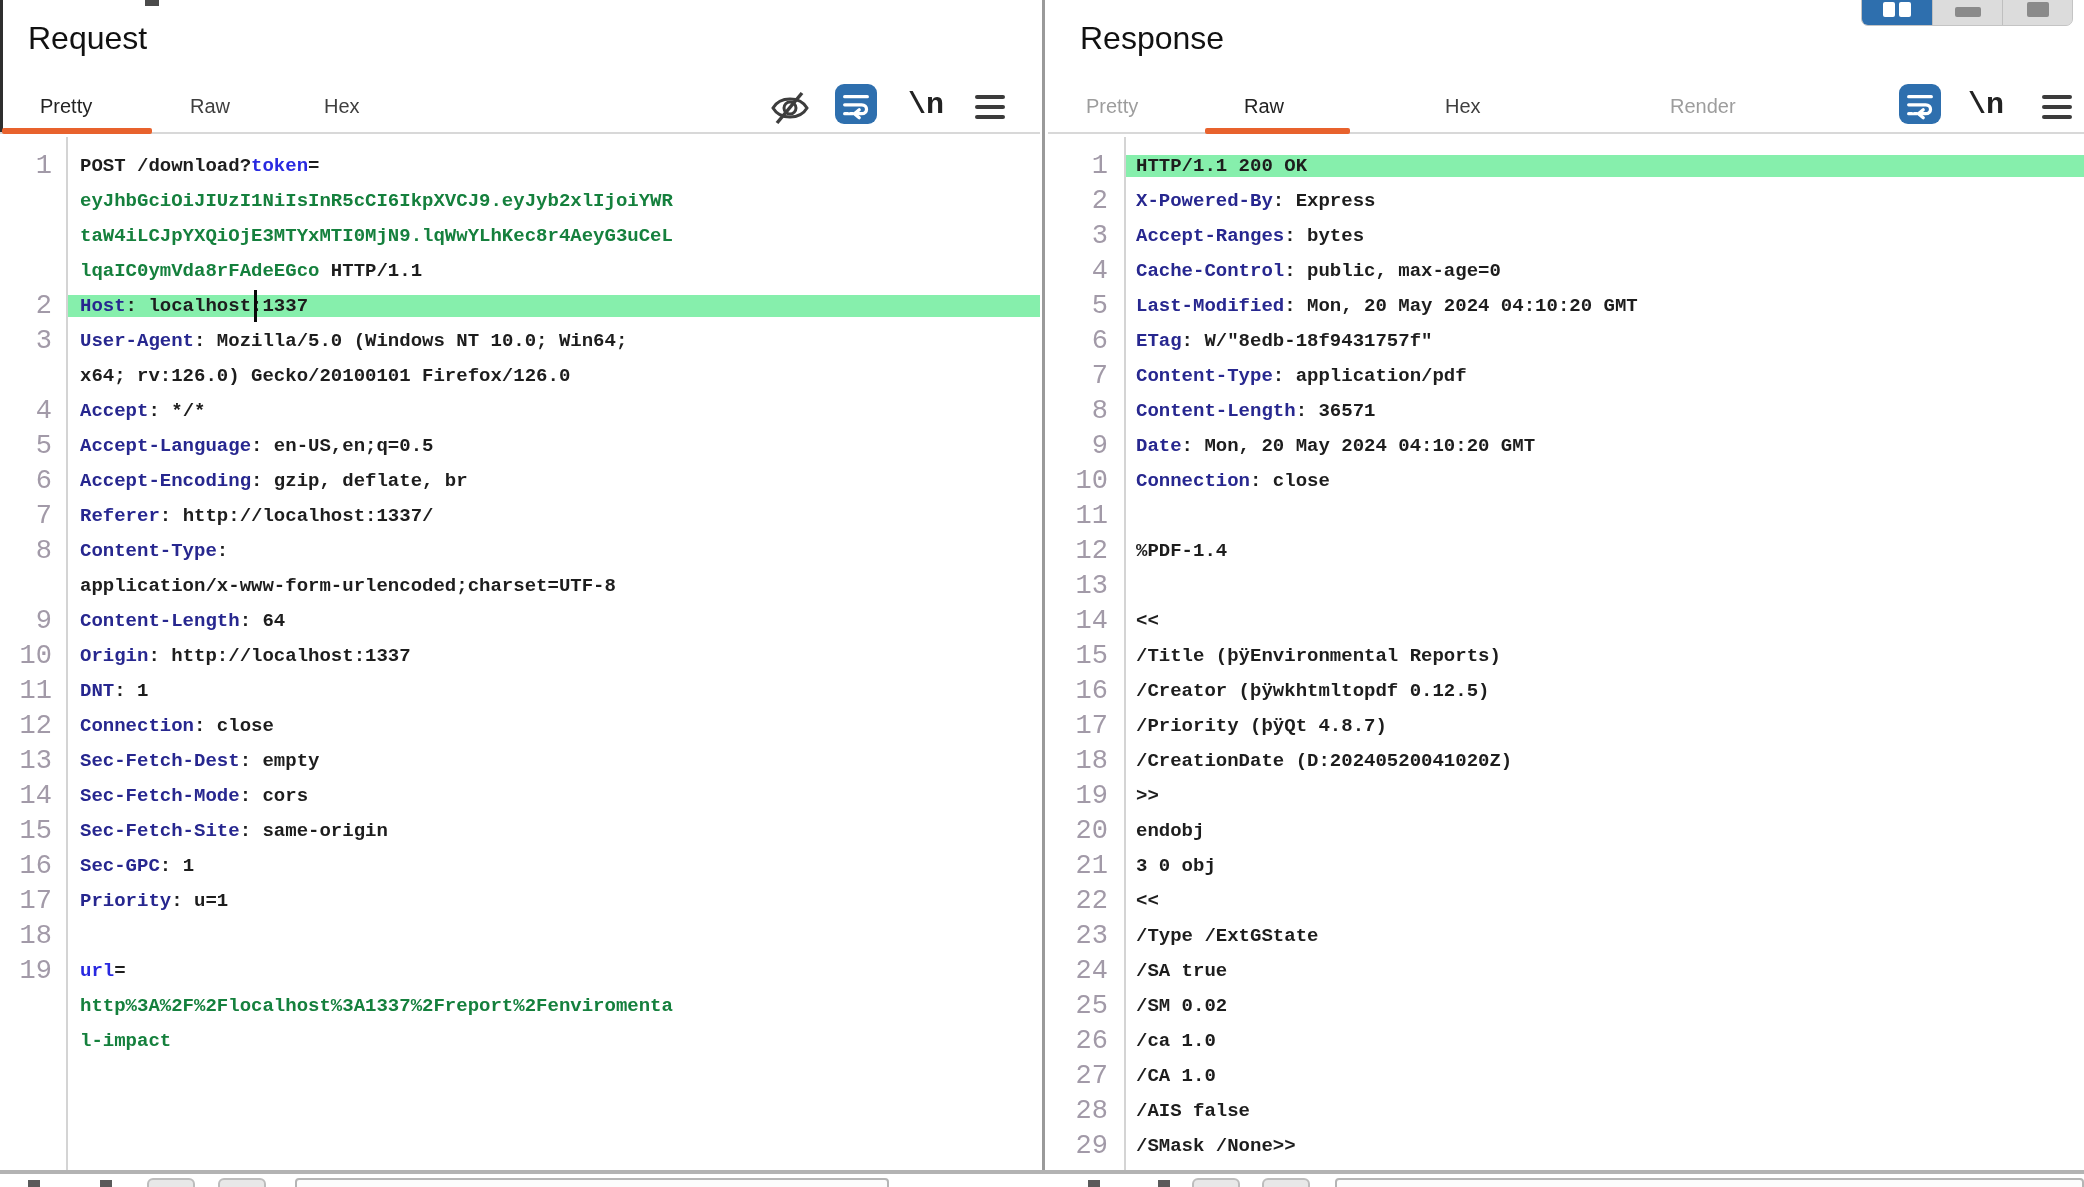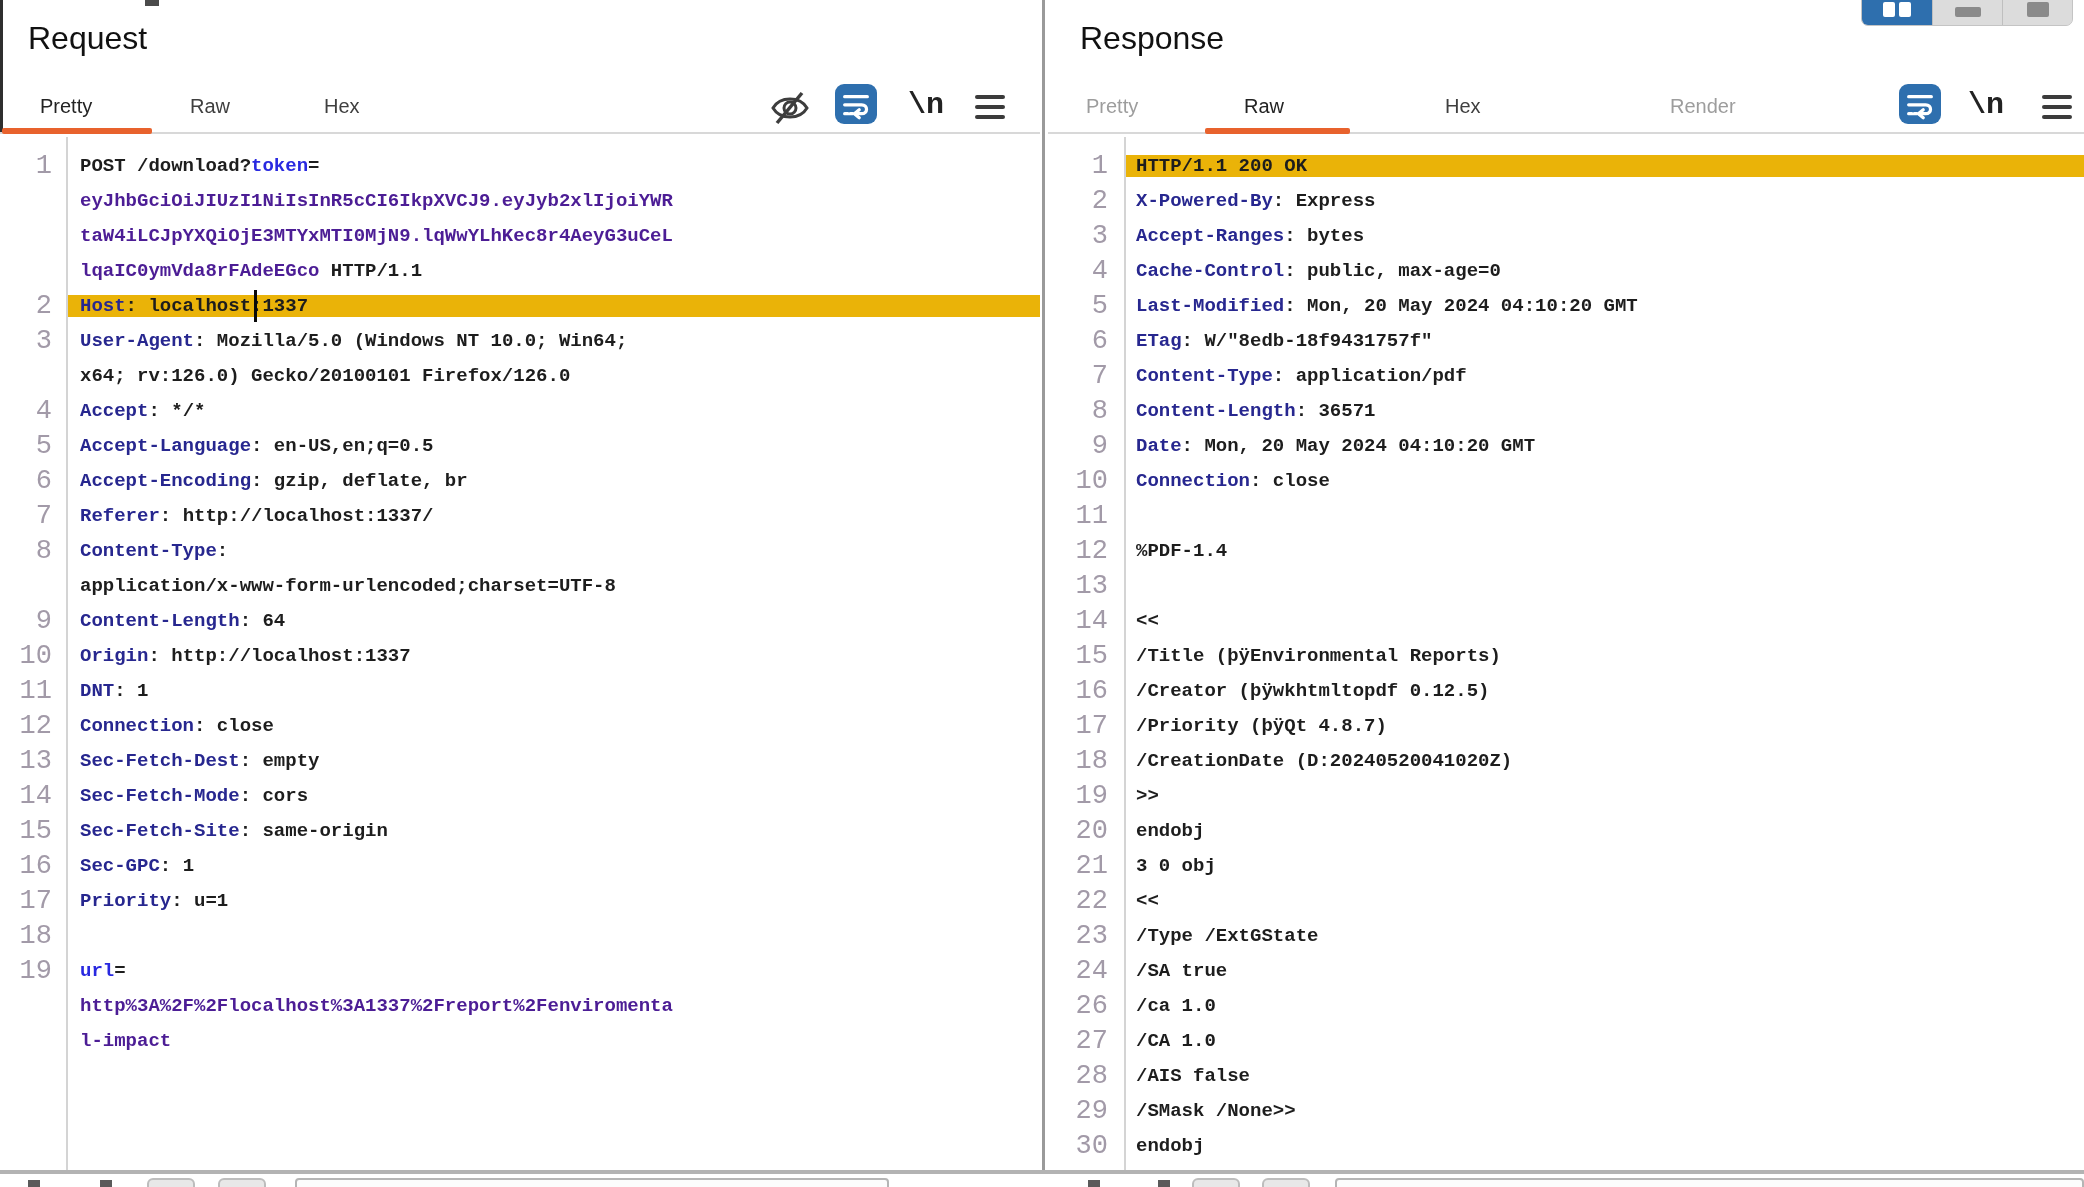--- a/index.html
+++ b/index.html
@@ -34,29 +34,29 @@
   .ic-cols i{display:block;width:12px;height:15px;background:#fff;border-radius:2px;}
   .ic-rows{display:block;width:26px;height:10px;background:#8a8a8a;border-radius:2px;}
   .ic-single{display:block;width:22px;height:15px;background:#8a8a8a;border-radius:2px;}
   
   .code-area{position:absolute;top:148px;height:1024px;overflow:hidden;}
   .row{display:flex;height:35px;align-items:center;}
   .gut{flex:none;text-align:right;font-family:"Liberation Mono","DejaVu Sans Mono",monospace;
        font-size:27px;color:#a29aa8;}
   .txt{flex:1;white-space:pre;font-family:"Liberation Mono","DejaVu Sans Mono",monospace;
        font-size:19px;font-weight:bold;color:#1d1d1d;}
-  .row.hl .txt{background:#eab308;}
+  .row.hl .txt{background:#86efac;}
   #req-rows .gut{width:52px;padding-right:14px;}
   #req-rows .txt{padding-left:14px;}
   #resp-rows .gut{width:60px;padding-right:16px;}
   #resp-rows .txt{padding-left:12px;}
   .c-p{color:#1d1d1d;}
   .c-h{color:#27278f;}
   .c-b{color:#2929e0;}
-  .c-r{color:#4c1d95;}
+  .c-r{color:#15803d;}
   .gutter-line{position:absolute;top:137px;width:2px;height:1035px;background:#d4d4d4;}
   .caret{position:absolute;left:254px;top:290px;width:3px;height:32px;background:#0a0a0a;}
   
   .foot-frag{position:absolute;top:1180px;width:12px;height:7px;background:#5a5a5a;}
   .foot-box{position:absolute;top:1178px;width:48px;height:30px;background:#e8e8e8;
             border:2px solid #bdbdbd;border-radius:6px;box-sizing:border-box;}
   .foot-bar{position:absolute;top:1178px;height:30px;background:#fcfcfc;
             border:2px solid #b5b5b5;border-radius:4px;box-sizing:border-box;}
   svg{display:block;}
 </style>
@@ -341,20 +341,24 @@
       </div>
       <div class="row">
         <span class="gut">23</span>
         <span class="txt"><span class="c-p">/Type /ExtGState</span></span>
       </div>
       <div class="row">
         <span class="gut">24</span>
         <span class="txt"><span class="c-p">/SA true</span></span>
       </div>
       <div class="row">
+        <span class="gut">25</span>
+        <span class="txt"><span class="c-p">/SM 0.02</span></span>
+      </div>
+      <div class="row">
         <span class="gut">26</span>
         <span class="txt"><span class="c-p">/ca 1.0</span></span>
       </div>
       <div class="row">
         <span class="gut">27</span>
         <span class="txt"><span class="c-p">/CA 1.0</span></span>
       </div>
       <div class="row">
         <span class="gut">28</span>
         <span class="txt"><span class="c-p">/AIS false</span></span>

